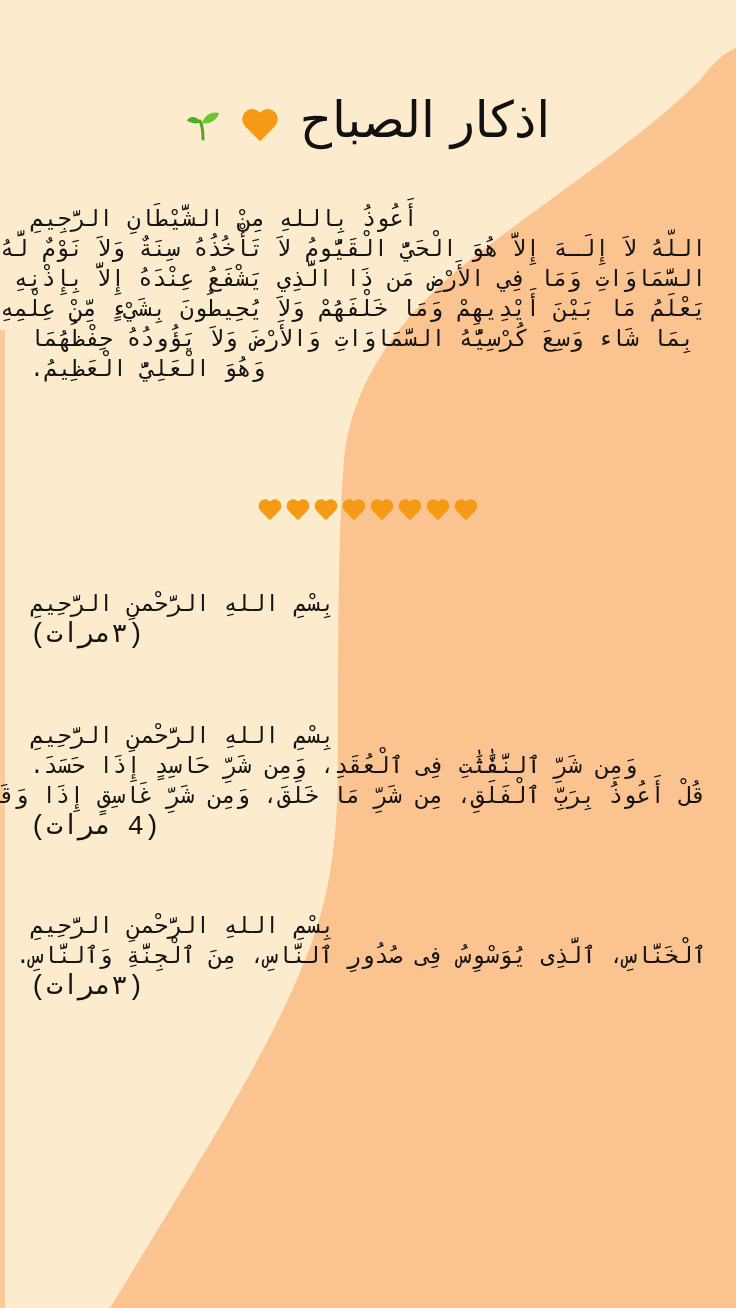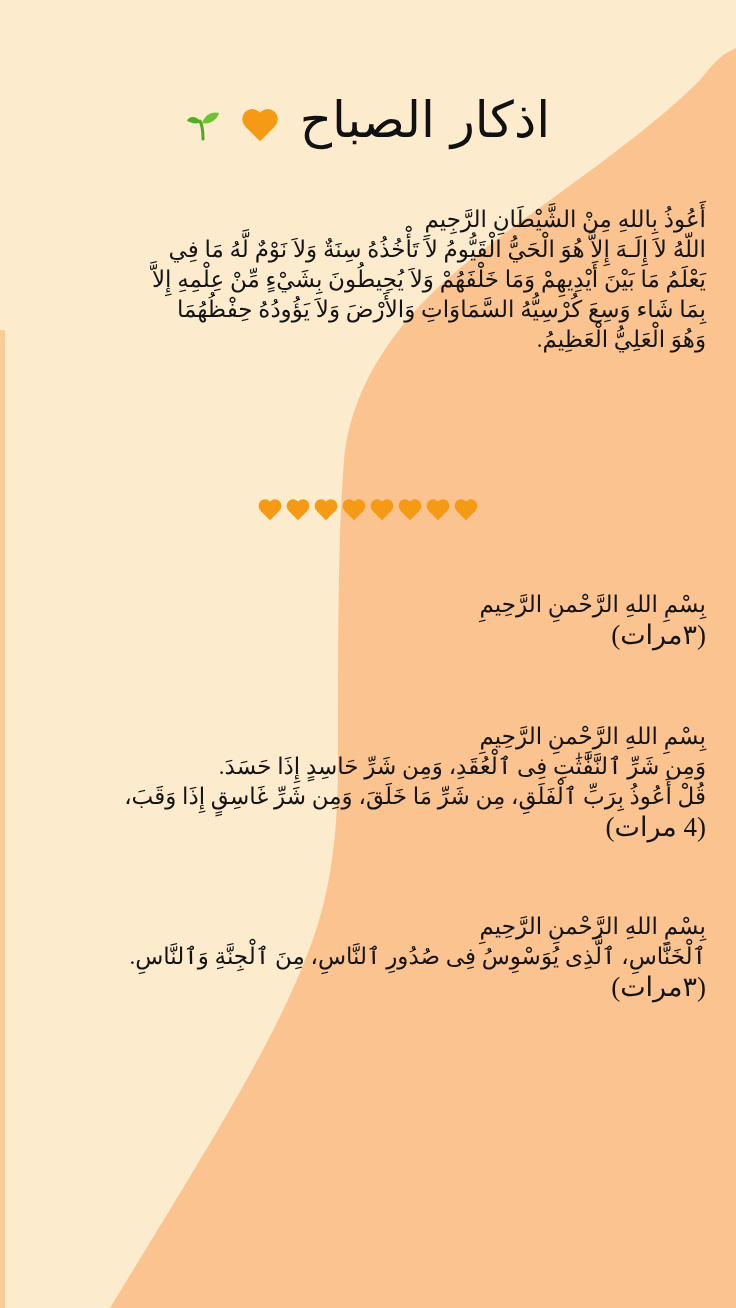--- a/index.html
+++ b/index.html
@@ -3,22 +3,22 @@
   <meta charset="utf-8">
   <style>
     html, body { margin: 0; padding: 0; }
     body { width: 736px; height: 1308px; overflow: hidden; position: relative; background: #fdebcd; }
     .bg { position: absolute; left: 0; top: 0; width: 736px; height: 1308px; z-index: 0; }
     .content { position: absolute; left: 0; top: 0; width: 736px; height: 1308px; z-index: 1; direction: rtl; }
     .title {
       position: absolute; top: 80px; left: 0; width: 736px; text-align: center;
       font-family: "DejaVu Serif", serif; font-size: 50px; color: #111; line-height: 80px;
     }
-    .block { position: absolute; left: 30px; width: 676px; text-align: right;
-      font-family: Liberation Serif, serif; color: #141414; font-size: 23px; line-height: 30px; }
+    .block { position: absolute; left: 30px; width: 676px; text-align: left;
+      font-family: Liberation Mono, monospace; color: #141414; font-size: 23px; line-height: 30px; }
     .block .line { display: block; white-space: nowrap; }
     .hearts { position: absolute; top: 498px; left: 0; width: 736px; text-align: center; direction: ltr;
       font-size: 24px; letter-spacing: 1px; }
     .heart { display: inline-block; width: 26px; height: 24px; position: relative; margin: 0 1px; }
     .heart::before, .heart::after {
       content: ""; position: absolute; top: 2px; width: 13px; height: 20px; background: #f59a14;
       border-radius: 13px 13px 0 0;
     }
     .heart::before { left: 13px; transform: rotate(-45deg); transform-origin: 0 100%; }
     .heart::after { left: 0; transform: rotate(45deg); transform-origin: 100% 100%; }
@@ -48,20 +48,21 @@
     <svg class="sprout" viewBox="0 0 34 34">
       <path d="M17 32 C 17 24, 16 18, 14 14" stroke="#5aa32a" stroke-width="3" fill="none" stroke-linecap="round"></path>
       <path d="M15 15 C 10 8, 3 9, 1 14 C 7 17, 12 17, 15 15 Z" fill="#4caf27"></path>
       <path d="M16 16 C 19 7, 27 4, 33 6 C 31 13, 23 18, 16 16 Z" fill="#6cc433"></path>
     </svg>
   </div>
 
   <div class="block" style="top:205px;">
     <span class="line">أَعُوذُ بِاللهِ مِنْ الشَّيْطَانِ الرَّجِيمِ</span>
     <span class="line">اللّهُ لاَ إِلَـهَ إِلاَّ هُوَ الْحَيُّ الْقَيُّومُ لاَ تَأْخُذُهُ سِنَةٌ وَلاَ نَوْمٌ لَّهُ مَا فِي</span>
+    <span class="line">السَّمَاوَاتِ وَمَا فِي الأَرْضِ مَن ذَا الَّذِي يَشْفَعُ عِنْدَهُ إِلاَّ بِإِذْنِهِ</span>
     <span class="line">يَعْلَمُ مَا بَيْنَ أَيْدِيهِمْ وَمَا خَلْفَهُمْ وَلاَ يُحِيطُونَ بِشَيْءٍ مِّنْ عِلْمِهِ إِلاَّ</span>
     <span class="line">بِمَا شَاء وَسِعَ كُرْسِيُّهُ السَّمَاوَاتِ وَالأَرْضَ وَلاَ يَؤُودُهُ حِفْظُهُمَا</span>
     <span class="line">وَهُوَ الْعَلِيُّ الْعَظِيمُ.</span>
   </div>
 
   <div class="hearts">
     <span class="heart"></span><span class="heart"></span><span class="heart"></span><span class="heart"></span><span class="heart"></span><span class="heart"></span><span class="heart"></span><span class="heart"></span>
   </div>
 
   <div class="block" style="top:590px;">

